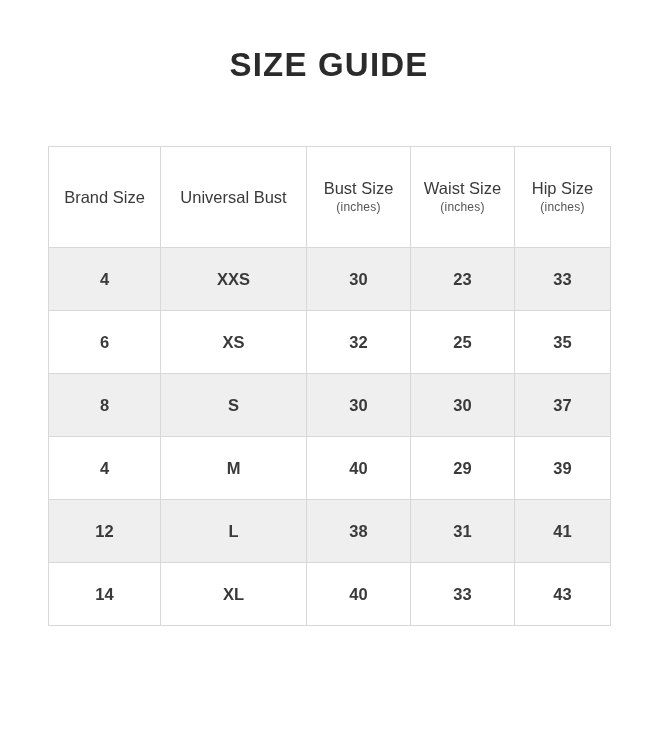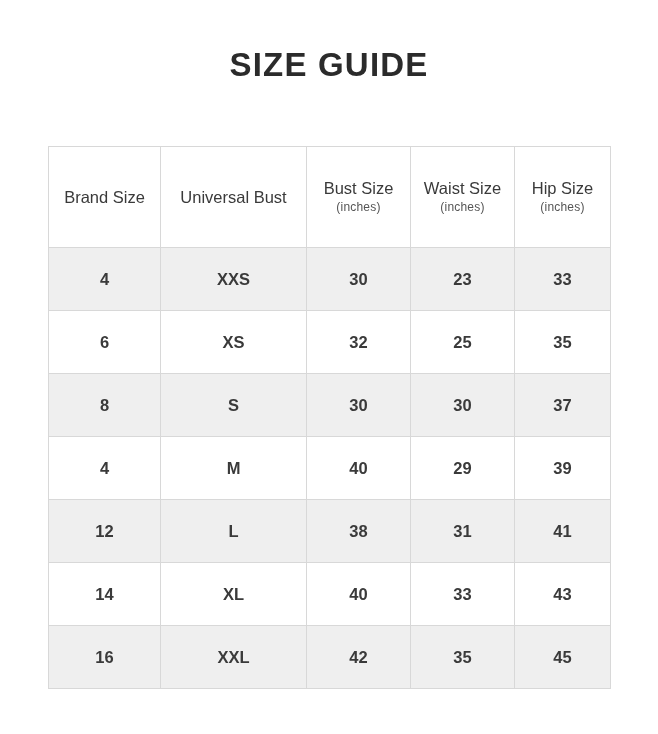--- a/index.html
+++ b/index.html
@@ -153,24 +153,17 @@
           <td>31</td>
           <td>41</td>
         </tr>
         <tr class="plain">
           <td>14</td>
           <td>XL</td>
           <td>40</td>
           <td>33</td>
           <td>43</td>
         </tr>
-        <tr class="shaded">
-          <td>16</td>
-          <td>XXL</td>
-          <td>42</td>
-          <td>35</td>
-          <td>45</td>
-        </tr>
       </tbody>
     </table>
   </div>
 
 </div>
 
 </body></html>

